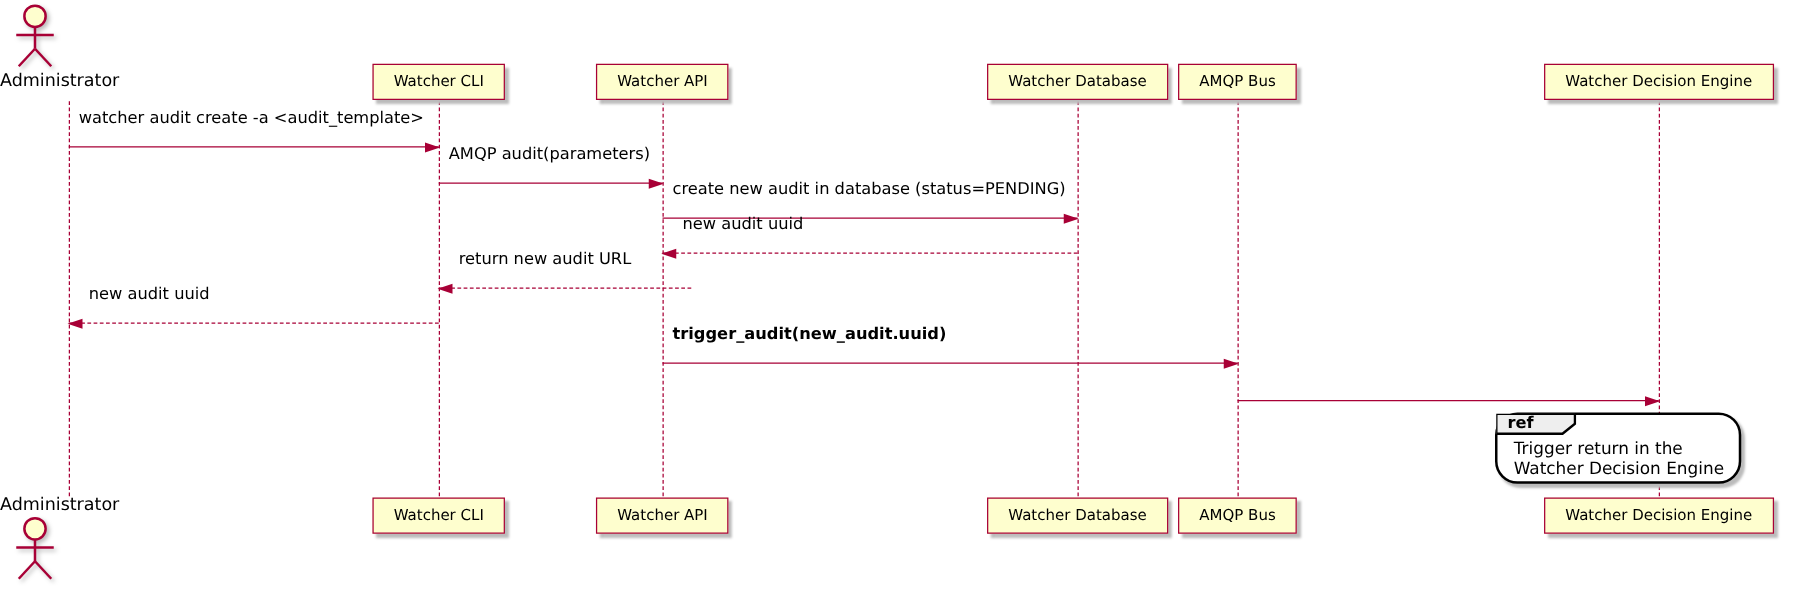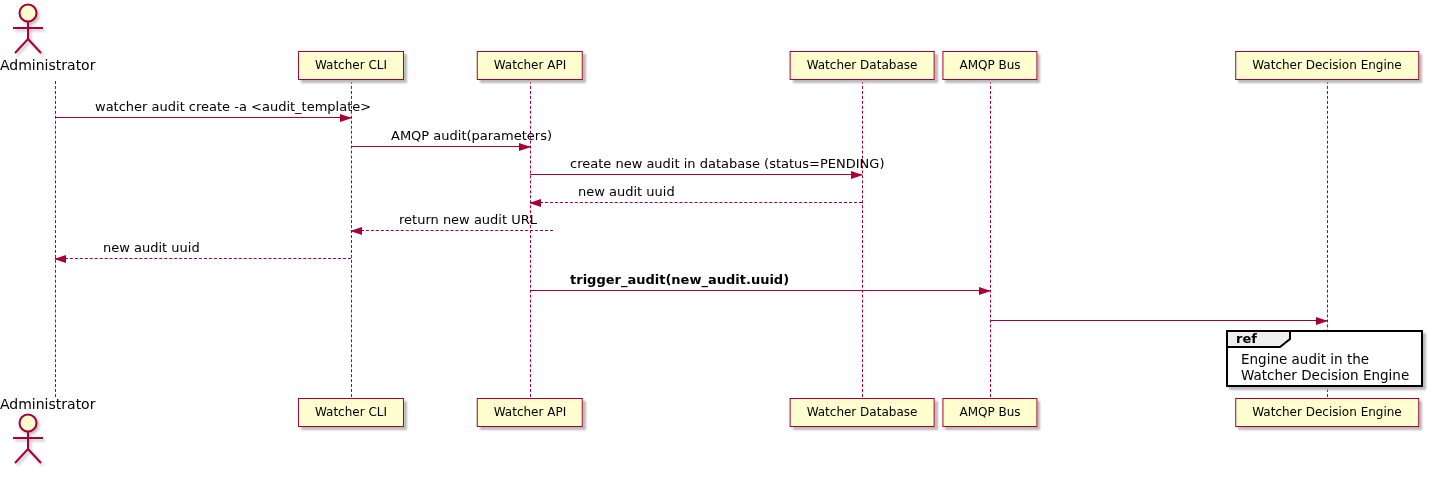--- a/index.html
+++ b/index.html
@@ -17,21 +17,21 @@
     box-shadow:3px 3px 2px var(--shadow,#bbb);
     padding:5px 16px;font-size:12px;line-height:17px;white-space:nowrap;
   }
   .actor-wrap{
     position:absolute;width:110px;display:flex;flex-direction:column;align-items:flex-start;
   }
   .actor-wrap .actor-label{font-size:14px;line-height:17px;white-space:nowrap;}
   .actor-figure{filter:drop-shadow(2.5px 2.5px 1.5px var(--shadow,#bbb));}
   .message{position:absolute;height:18px;}
   .msg-label{
-    position:absolute;bottom:4px;font-size:13px;line-height:14px;white-space:nowrap;margin-left:32px;
+    position:absolute;bottom:16px;font-size:13px;line-height:14px;white-space:nowrap;
   }
   .msg-line{position:absolute;left:0;right:0;bottom:0;height:0;}
   .msg-line.solid{border-top:1.5px solid var(--line,#A80036);}
   .msg-line.dashed{border-top:1.5px dashed var(--line,#A80036);}
   .arrowhead{position:absolute;width:0;height:0;bottom:-4px;}
   .arrowhead.right{
     right:-1px;border-left:12px solid var(--line,#A80036);
     border-top:4.5px solid transparent;border-bottom:4.5px solid transparent;
   }
   .arrowhead.left{
@@ -131,26 +131,26 @@
       <g fill="none" stroke="#A80036" stroke-width="2">
         <circle cx="28" cy="10" r="8.5" fill="#FEFECE"></circle>
         <line x1="28" y1="18.5" x2="28" y2="36"></line>
         <line x1="13" y1="25" x2="43" y2="25"></line>
         <line x1="28" y1="36" x2="15" y2="50"></line>
         <line x1="28" y1="36" x2="41" y2="50"></line>
       </g>
     </svg>
   </div>
 
-  <div class="ref-box" id="ref-box" style="left: 1226px; top: 330px; width: 193px; height: 53px;">
+  <div class="ref-box" id="ref-box" style="left: 1196px; top: 330px; width: 193px; height: 53px; border-radius: 18px;">
     <div class="ref-header">
       <svg width="64" height="17" viewBox="0 0 64 17">
         <path d="M0,0 H63 V8 L53,16 H0 Z" fill="#EEEEEE" stroke="#000000" stroke-width="2"></path>
       </svg>
       <span class="ref-keyword">ref</span>
     </div>
     <div class="ref-body">
-      <div>Engine audit in the</div>
+      <div>Trigger return in the</div>
       <div>Watcher Decision Engine</div>
     </div>
   </div>
 
 </div>
 
 </body></html>

